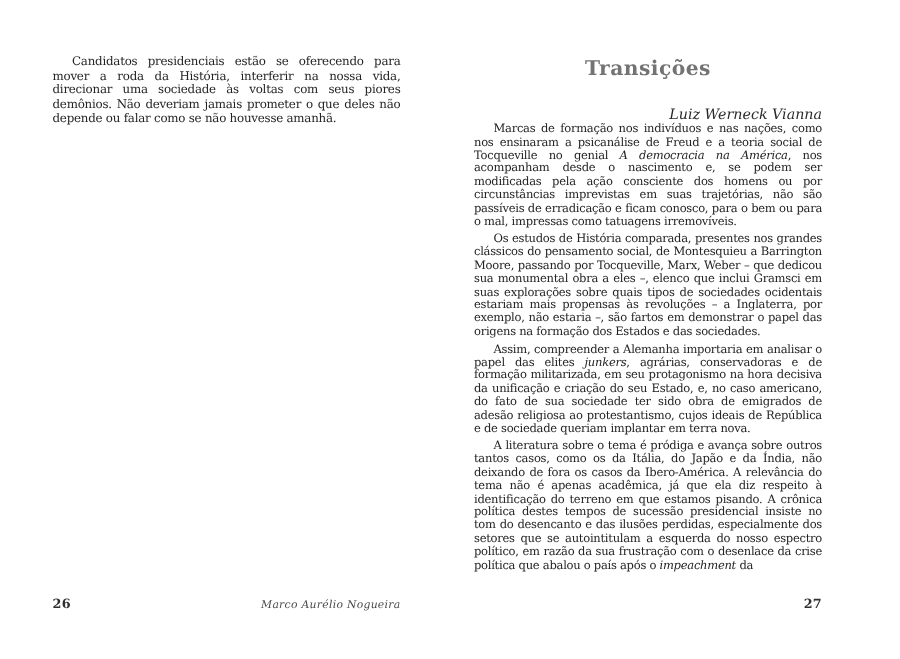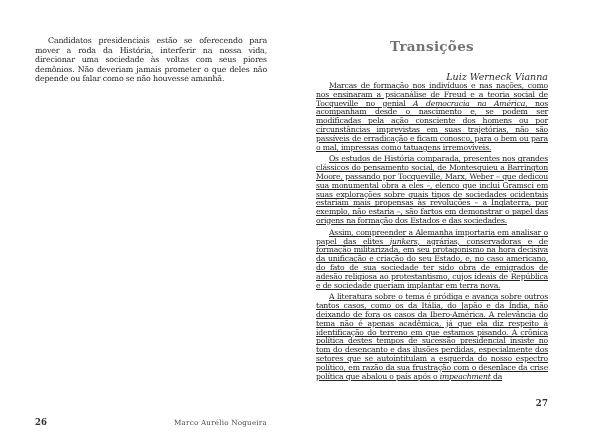--- a/index.html
+++ b/index.html
@@ -30,21 +30,20 @@
     text-align: justify;
     text-indent: 13px;
     hyphens: auto;
     -webkit-hyphens: auto;
   }
   .page.right .body-text p.para {
     font-size: 7.7px;
     line-height: 8.8px;
     letter-spacing: -0.18px;
     margin-bottom: 3px;
-    text-decoration: underline;
   }
   .body-text p.para i { font-style: italic; }
 
   .chapter-title {
     margin: 2px 0 0 0;
     font-size: 13.5px;
     font-weight: 700;
     letter-spacing: 0.3px;
     text-align: center;
     color: #737373;
@@ -69,22 +68,22 @@
   .footer {
     position: absolute;
     top: 398px;
     font-size: 8px;
     color: #2f2f2f;
   }
   .page.left .footer {
     left: 35px; width: 232px;
     display: flex; justify-content: space-between; align-items: baseline;
   }
-  .page.left .folio { font-size: 8.5px; font-weight: 600; letter-spacing: 0.2px; margin-top: 19px; }
-  .page.left .running-footer { font-size: 7.2px; color: #4a4a4a; letter-spacing: 0.2px; }
+  .page.left .folio { font-size: 8.5px; font-weight: 600; letter-spacing: 0.2px; }
+  .page.left .running-footer { font-size: 7.2px; color: #4a4a4a; letter-spacing: 0.2px; font-style: italic; }
   .page.right .footer {
     left: 28px; width: 232px;
     text-align: right;
   }
   .page.right .folio { font-size: 8.5px; font-weight: 600; letter-spacing: 0.2px; }
 </style>
 </head>
 <body>
 
 <div class="spread">

